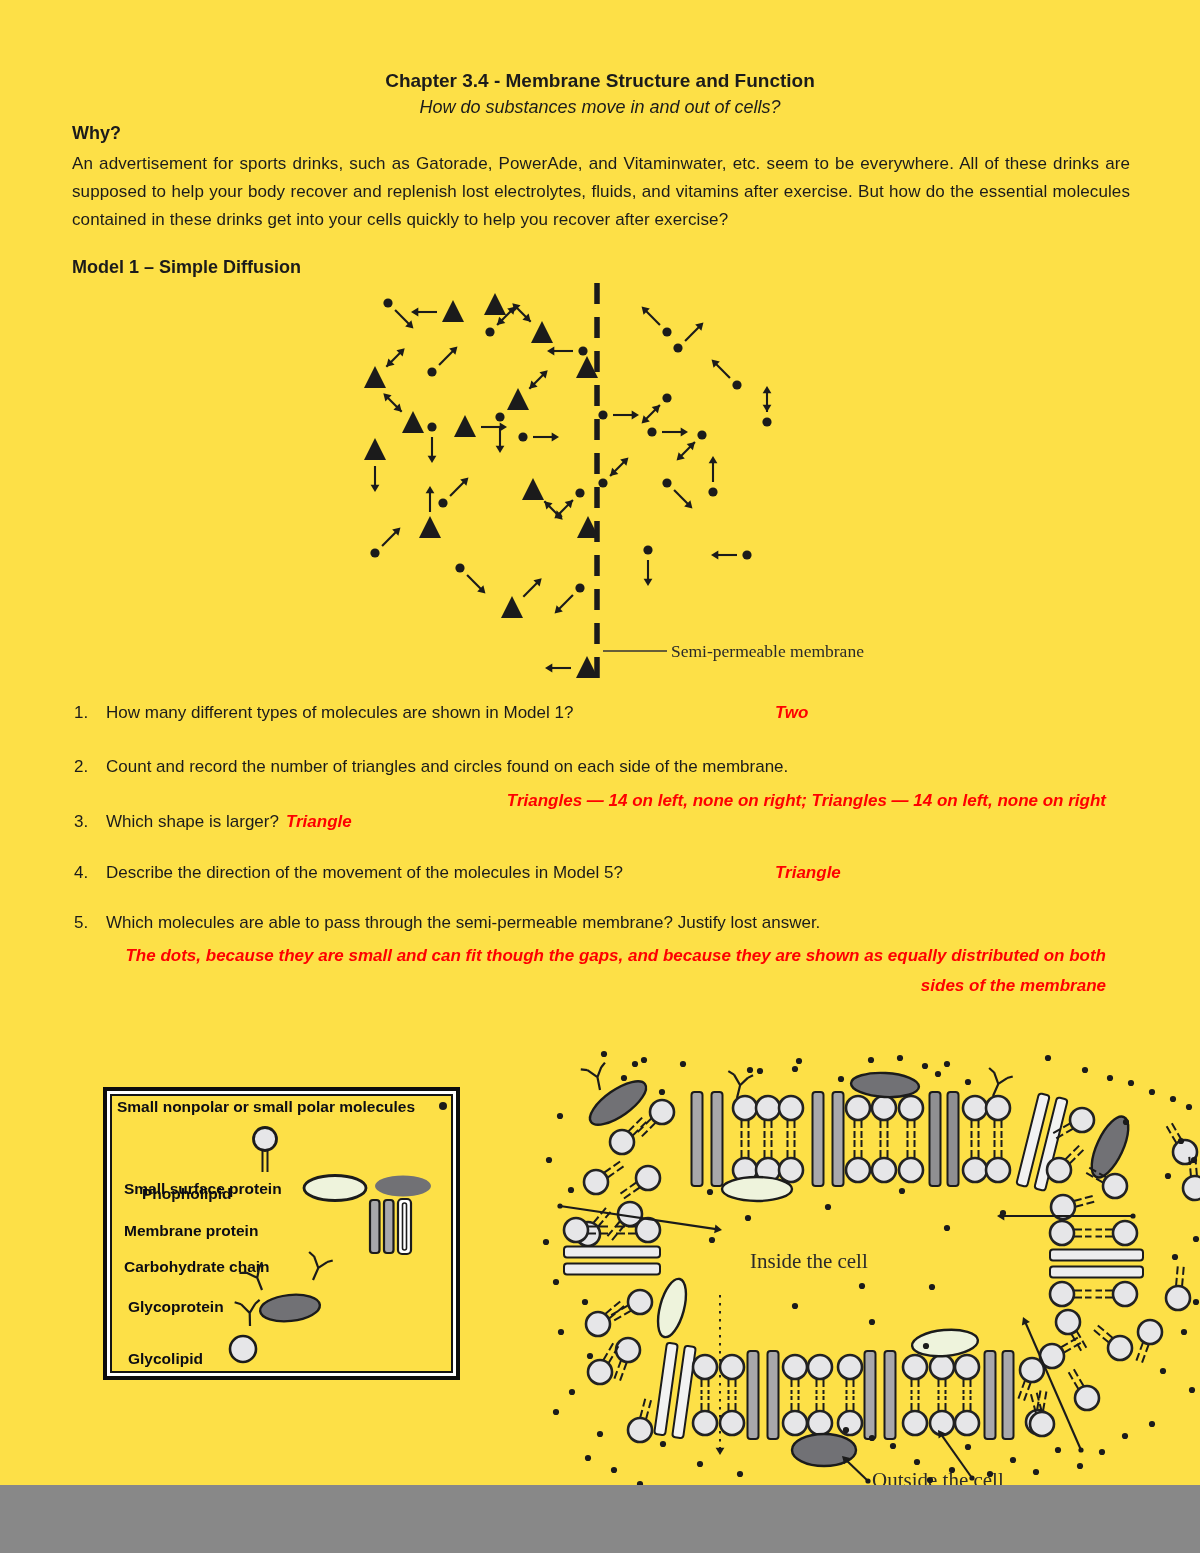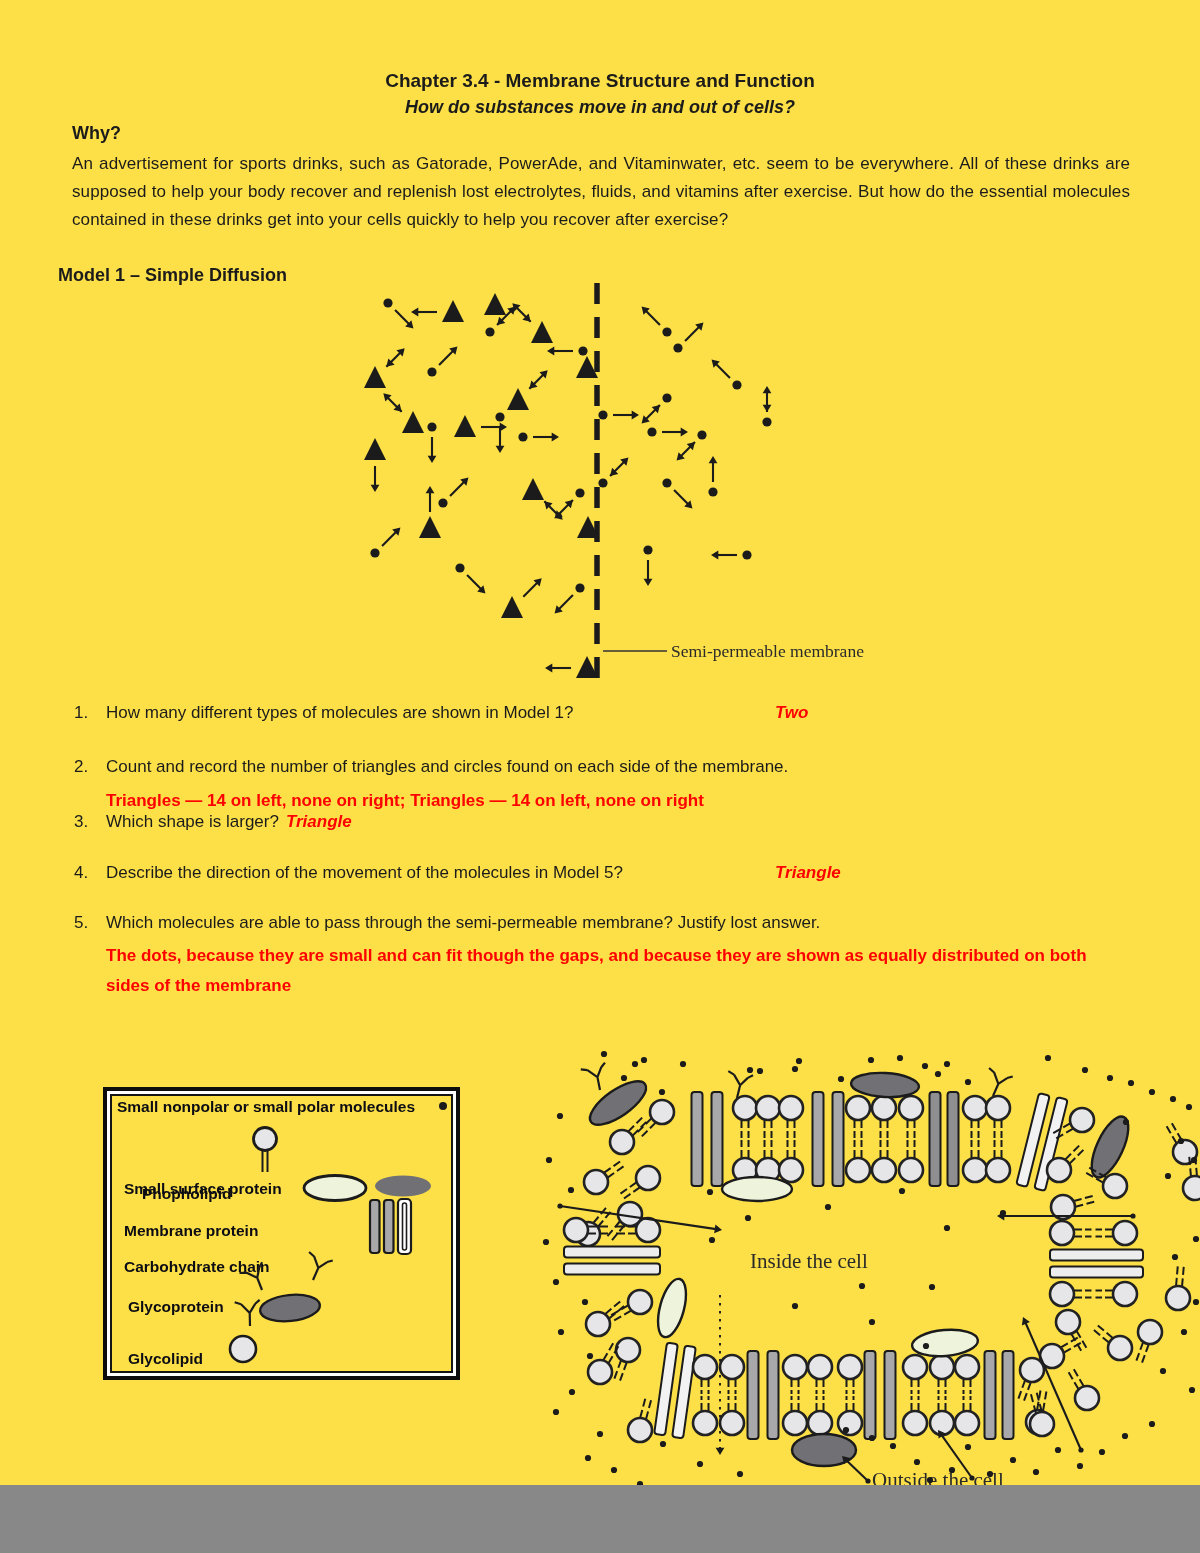--- a/index.html
+++ b/index.html
@@ -1,32 +1,32 @@
 <!DOCTYPE html>
 <html><head>
 <meta charset="utf-8">
 <style>
   html,body{margin:0;padding:0;background:#888;}
   .page{position:relative;width:1200px;height:1485px;background:#fde047;margin:0 auto;
         font-family:"Liberation Sans",sans-serif;color:#1b1b1b;overflow:hidden;}
   .abs{position:absolute;}
   .title{top:70px;left:0;width:1200px;text-align:center;font-size:19px;font-weight:bold;}
-  .subtitle{top:97px;left:0;width:1200px;text-align:center;font-size:18px;font-weight:bold;font-style:italic;}
+  .subtitle{top:97px;left:0;width:1200px;text-align:center;font-size:18px;font-weight:normal;font-style:italic;}
   .h2{font-size:18px;font-weight:bold;}
   .why-h{top:123px;left:72px;}
   .para{top:150px;left:72px;width:1058px;font-size:17px;line-height:28px;text-align:justify;
         font-weight:400;letter-spacing:.1px;}
-  .m1h{top:257px;left:58px;margin-top:8px;}
+  .m1h{top:257px;left:72px;}
   .m2h{top:1018px;left:72px;}
   .q{left:74px;width:1080px;font-size:17px;}
   .qnum{display:inline-block;width:32px;}
   .ans{color:#fe0000;font-weight:bold;font-style:italic;}
   .ans-abs{position:absolute;}
   .ansblock{left:106px;width:1000px;font-size:17px;line-height:30px;color:#fe0000;
-            font-weight:bold;}
+            font-weight:bold;font-style:italic;text-align:right;}
   .legend{left:103px;top:1087px;width:357px;height:293px;border:4px solid #0d0d0d;
           box-shadow:inset 0 0 0 3px #fff, inset 0 0 0 5px #151515;box-sizing:border-box;}
   .leg-label{position:absolute;font-size:15.5px;font-weight:bold;color:#0c0c14;white-space:nowrap;}
   svg{position:absolute;overflow:visible;}
 </style>
 </head>
 <body>
 
 <div class="page">
   <div class="abs title">Chapter 3.4 - Membrane Structure and Function</div>

